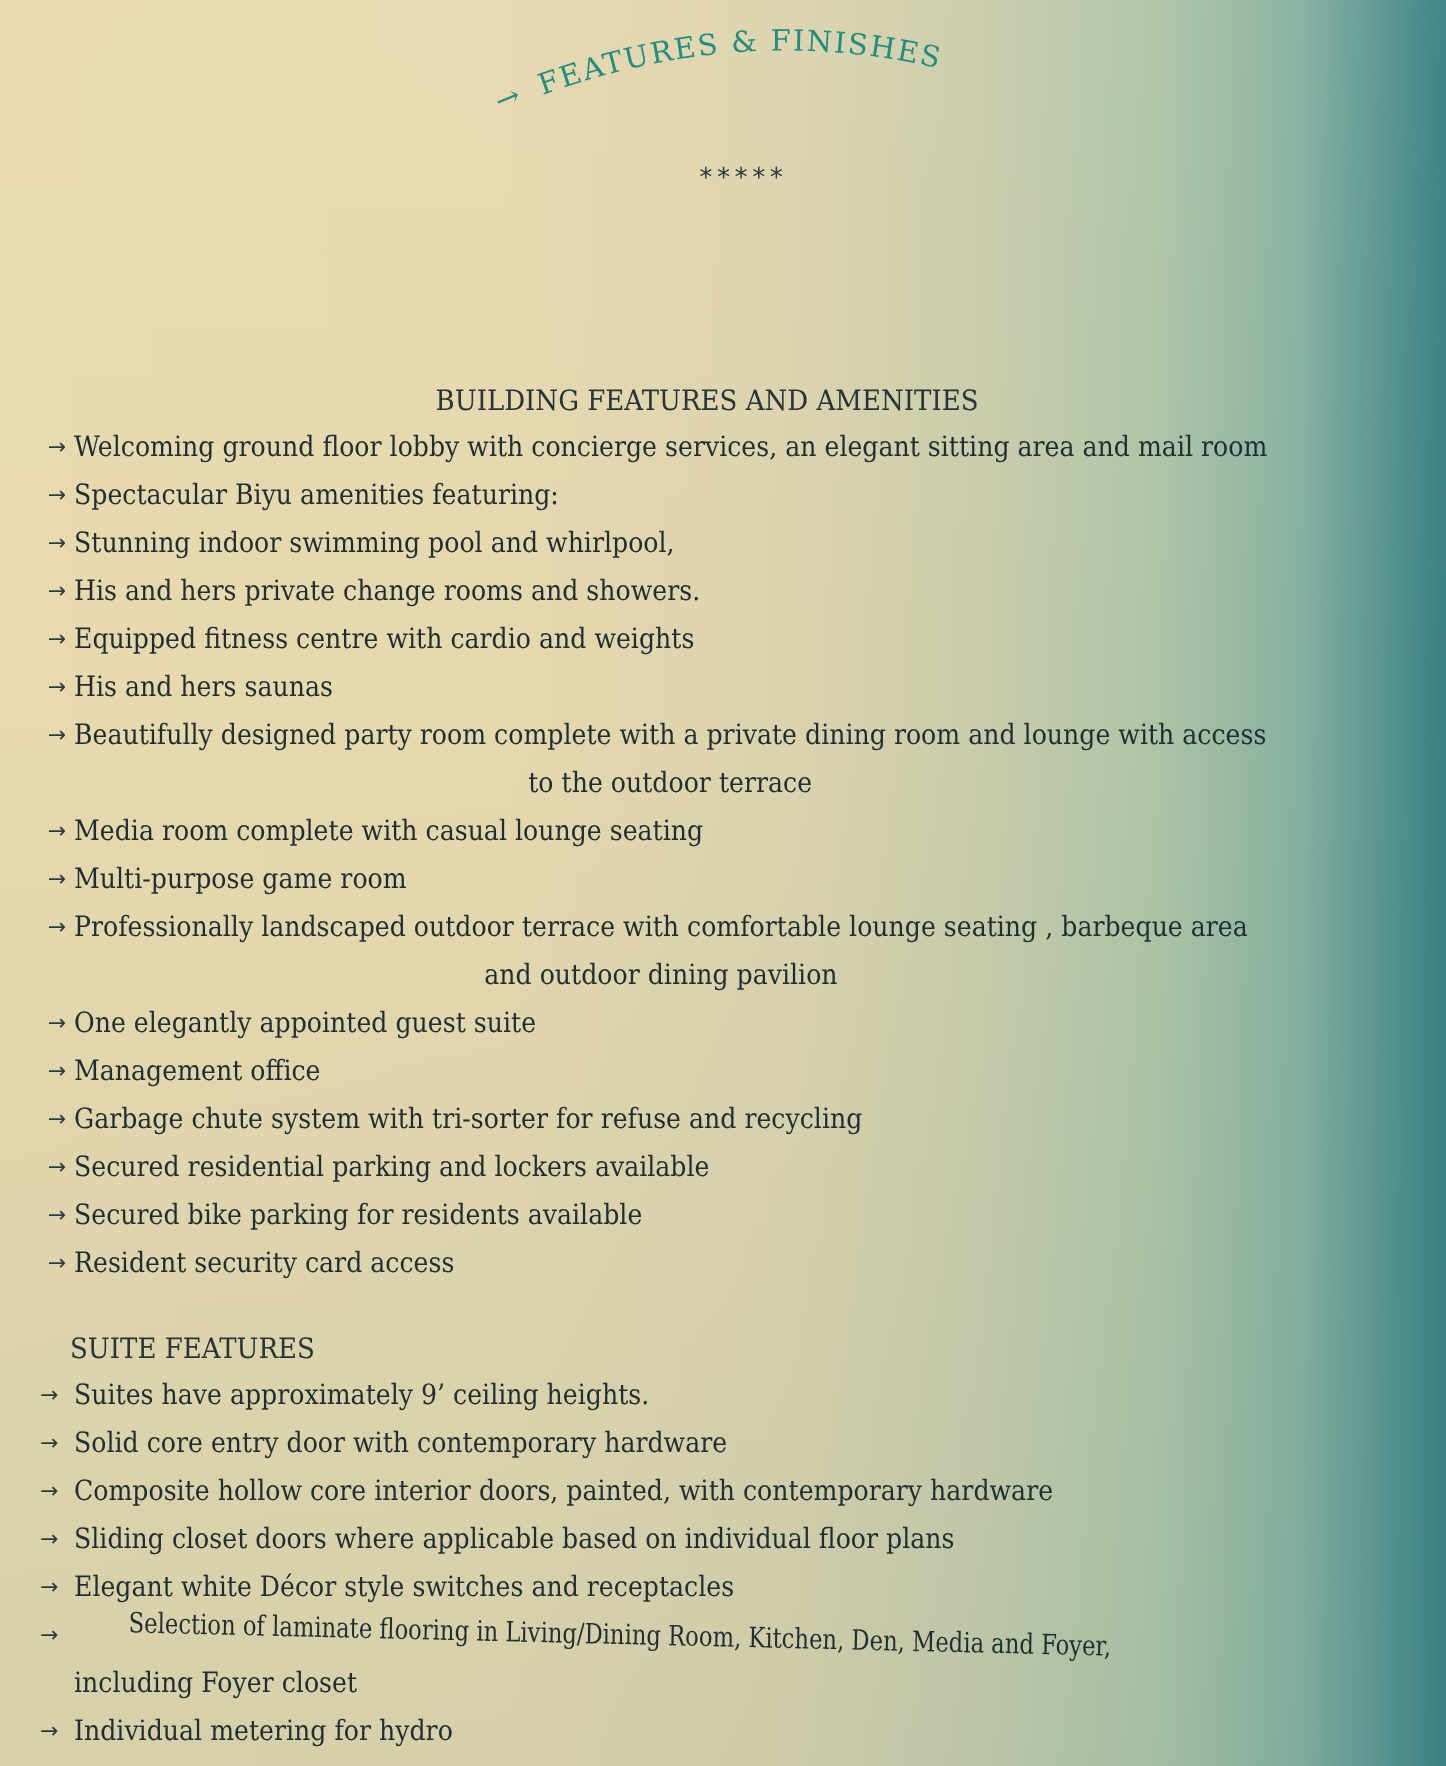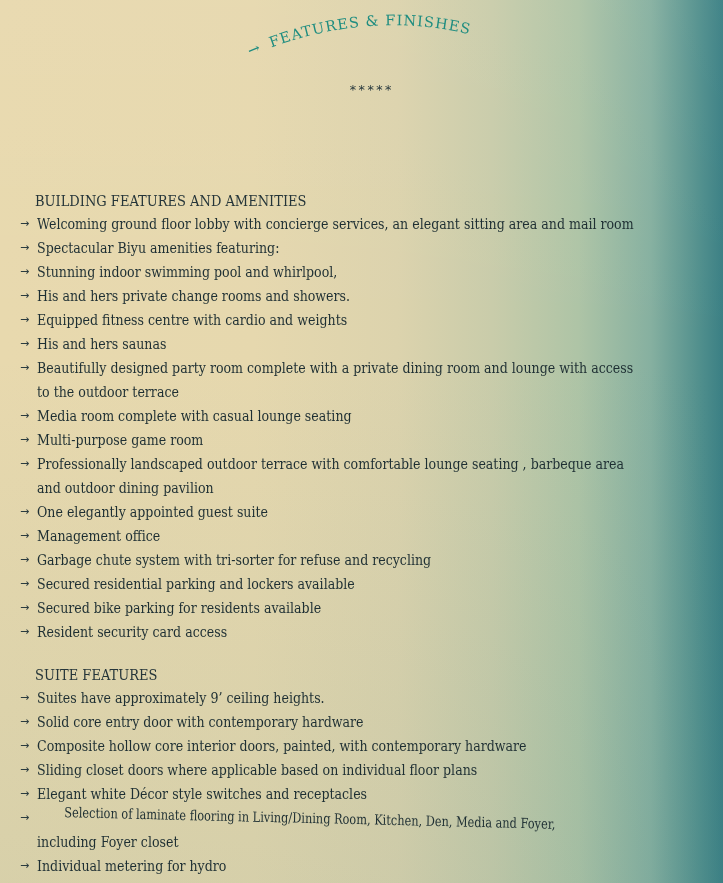--- a/index.html
+++ b/index.html
@@ -95,21 +95,21 @@
       transform: scaleX(0.9);
       transform-origin: left center;
       font-family: "DejaVu Serif", serif;
     }
     .item .text .cont {
       display: block;
     }
     .item.two-line .text {
       line-height: 24px;
     }
-    #building { top: 190px; }
+    #building { top: 190px; text-align: center; }
     #suite { top: 664px; }
     .skew-r { transform: scaleX(0.9) rotate(0.6deg); }
     .skew-r2 { transform: scaleX(0.9) rotate(1.1deg); }
   </style>
 </head>
 <body>
 
 <div class="page">
 
   <div class="title-wrap">

